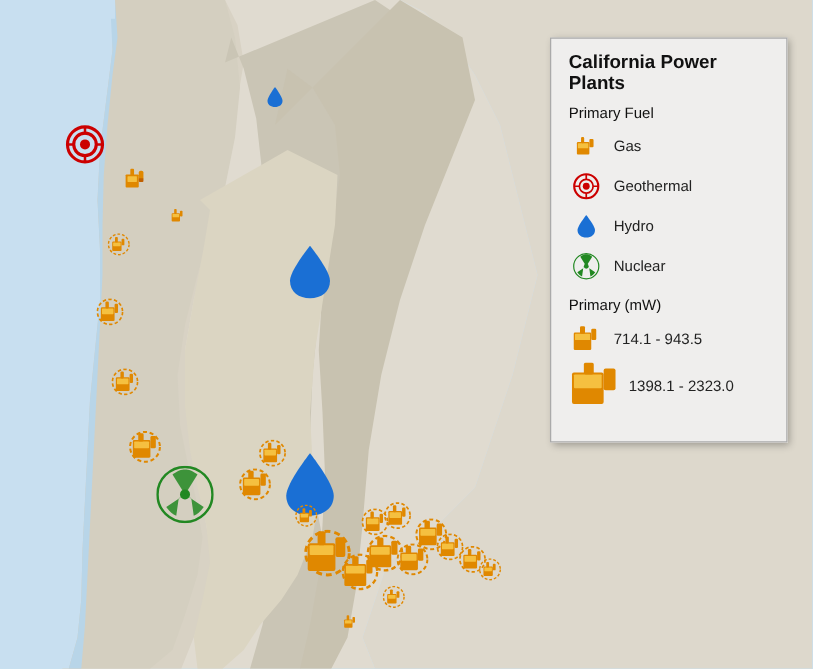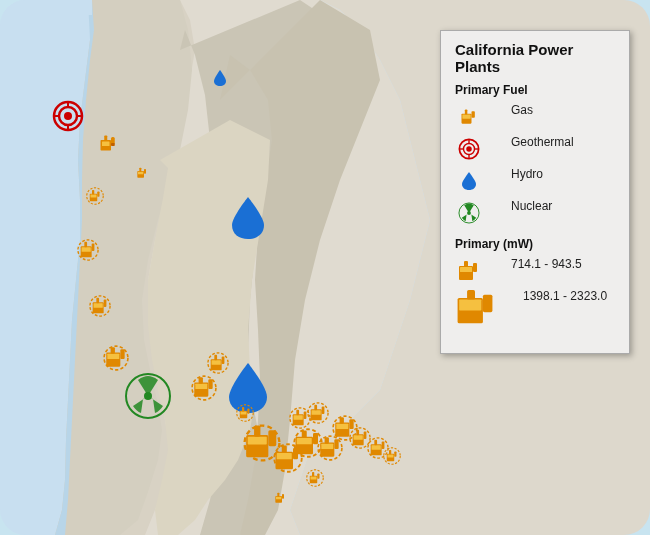--- a/index.html
+++ b/index.html
@@ -9,21 +9,20 @@
       overflow: hidden;
       font-family: Arial, sans-serif;
       background: #c8e4f0;
     }
 
     #map-container {
       position: relative;
       width: 650px;
       height: 535px;
       overflow: hidden;
-      border-radius: 26px;
     }
 
     #map-bg {
       position: absolute;
       top: 0; left: 0;
       width: 100%; height: 100%;
     }
 
     
     #legend {
@@ -39,34 +38,34 @@
 
     #legend h2 {
       font-size: 15px;
       font-weight: bold;
       margin-bottom: 8px;
       color: #111;
     }
 
     #legend h3 {
       font-size: 12px;
-      font-weight: bold;
+      font-weight: normal;
       margin-bottom: 6px;
       color: #111;
     }
 
     .legend-section {
       margin-bottom: 10px;
     }
 
     .legend-item {
       display: flex;
+      align-items: center;
       margin-bottom: 4px;
       font-size: 11.5px;
-      gap: 20px;
     }
 
     .legend-icon {
       width: 28px;
       height: 28px;
       margin-right: 8px;
       flex-shrink: 0;
       display: flex;
       align-items: center;
       justify-content: center;

